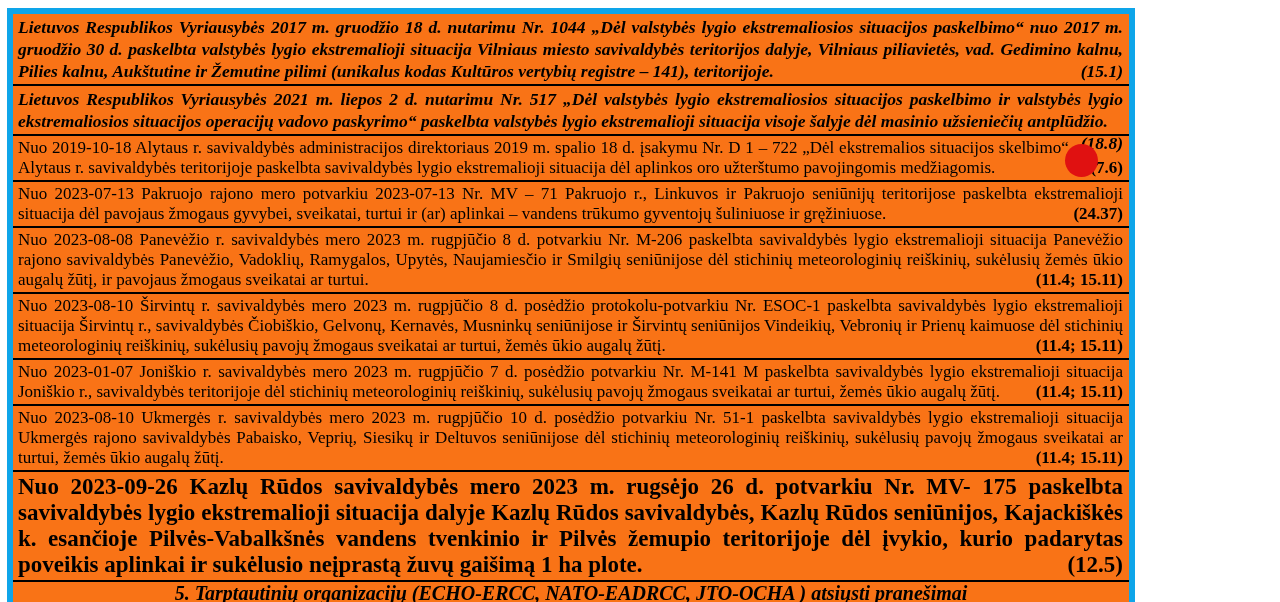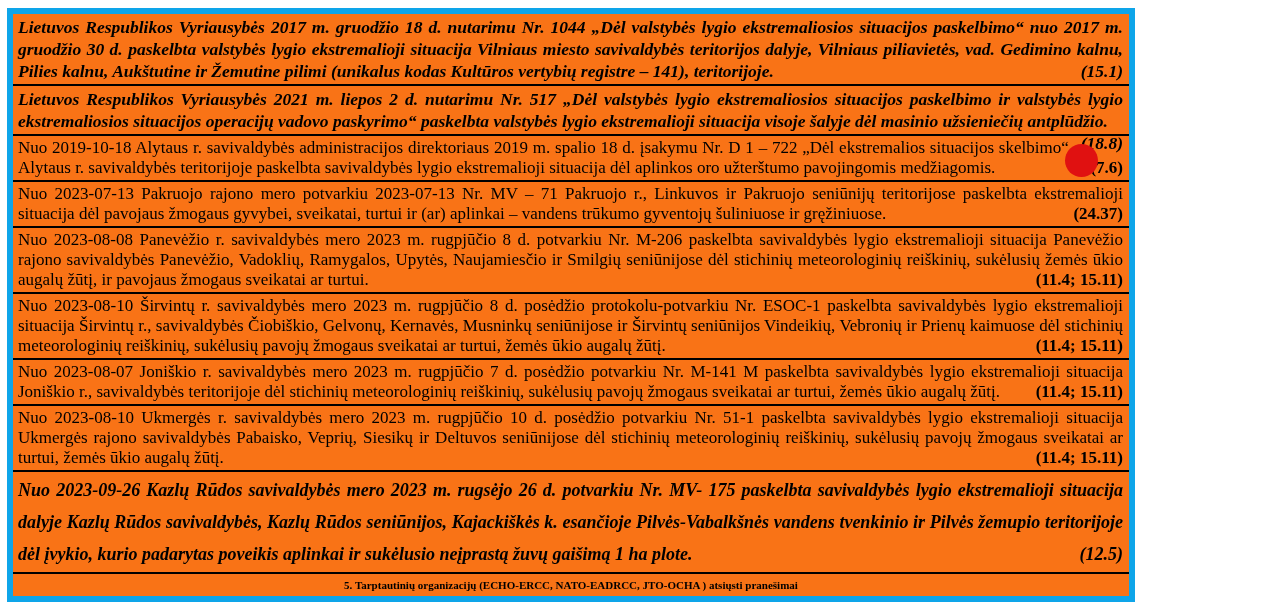--- a/index.html
+++ b/index.html
@@ -37,34 +37,34 @@
     text-align: justify;
   }
   .row.bolditalic p {
     font-weight: bold;
     font-style: italic;
     font-size: 17.5px;
     line-height: 22px;
   }
   .row.bold p {
     font-weight: bold;
-    font-size: 18px;
-    line-height: 32px;
-    font-style: italic;
+    font-size: 23px;
+    line-height: 26px;
   }
   .ref {
     float: right;
     font-weight: bold;
     padding-left: 12px;
   }
   .row.section-header { padding: 1px 6px; }
   .row.section-header p {
     text-align: center;
     font-weight: bold;
-    font-size: 11px;
+    font-style: italic;
+    font-size: 20px;
     line-height: 20px;
   }
   .report-row {
     display: flex;
     align-items: stretch;
     padding: 0;
   }
   .cell-datetime {
     width: 126px;
     box-sizing: border-box;
@@ -114,21 +114,21 @@
 
   <div class="row">
     <p><span>Nuo 2023-08-08 Panevėžio r. savivaldybės mero 2023 m. rugpjūčio 8 d. potvarkiu Nr. M-206 paskelbta savivaldybės lygio ekstremalioji situacija Panevėžio rajono savivaldybės Panevėžio, Vadoklių, Ramygalos, Upytės, Naujamiesčio ir Smilgių seniūnijose dėl stichinių meteorologinių reiškinių, sukėlusių žemės ūkio augalų žūtį, ir pavojaus žmogaus sveikatai ar turtui.</span><span class="ref">(11.4; 15.11)</span></p>
   </div>
 
   <div class="row">
     <p><span>Nuo 2023-08-10 Širvintų r. savivaldybės mero 2023 m. rugpjūčio 8 d. posėdžio protokolu-potvarkiu Nr. ESOC-1 paskelbta savivaldybės lygio ekstremalioji situacija Širvintų r., savivaldybės Čiobiškio, Gelvonų, Kernavės, Musninkų seniūnijose ir Širvintų seniūnijos Vindeikių, Vebronių ir Prienų kaimuose dėl stichinių meteorologinių reiškinių, sukėlusių pavojų žmogaus sveikatai ar turtui, žemės ūkio augalų žūtį.</span><span class="ref">(11.4; 15.11)</span></p>
   </div>
 
   <div class="row">
-    <p><span>Nuo 2023-08-07 Joniškio r. savivaldybės mero 2023 m. rugpjūčio 7 d. posėdžio potvarkiu Nr. M-141 M paskelbta savivaldybės lygio ekstremalioji situacija Joniškio r., savivaldybės teritorijoje dėl stichinių meteorologinių reiškinių, sukėlusių pavojų žmogaus sveikatai ar turtui, žemės ūkio augalų žūtį.</span><span class="ref">(11.4; 15.11)</span></p>
+    <p><span>Nuo 2023-01-07 Joniškio r. savivaldybės mero 2023 m. rugpjūčio 7 d. posėdžio potvarkiu Nr. M-141 M paskelbta savivaldybės lygio ekstremalioji situacija Joniškio r., savivaldybės teritorijoje dėl stichinių meteorologinių reiškinių, sukėlusių pavojų žmogaus sveikatai ar turtui, žemės ūkio augalų žūtį.</span><span class="ref">(11.4; 15.11)</span></p>
   </div>
 
   <div class="row">
     <p><span>Nuo 2023-08-10 Ukmergės r. savivaldybės mero 2023 m. rugpjūčio 10 d. posėdžio potvarkiu Nr. 51-1 paskelbta savivaldybės lygio ekstremalioji situacija Ukmergės rajono savivaldybės Pabaisko, Veprių, Siesikų ir Deltuvos seniūnijose dėl stichinių meteorologinių reiškinių, sukėlusių pavojų žmogaus sveikatai ar turtui, žemės ūkio augalų žūtį.</span><span class="ref">(11.4; 15.11)</span></p>
   </div>
 
   <div class="row bold">
     <p><span>Nuo 2023-09-26 Kazlų Rūdos savivaldybės mero 2023 m. rugsėjo 26 d. potvarkiu Nr. MV- 175 paskelbta savivaldybės lygio ekstremalioji situacija dalyje Kazlų Rūdos savivaldybės, Kazlų Rūdos seniūnijos, Kajackiškės k. esančioje Pilvės-Vabalkšnės vandens tvenkinio ir Pilvės žemupio teritorijoje dėl įvykio, kurio padarytas poveikis aplinkai ir sukėlusio neįprastą žuvų gaišimą 1 ha plote.</span><span class="ref">(12.5)</span></p>
   </div>
 

